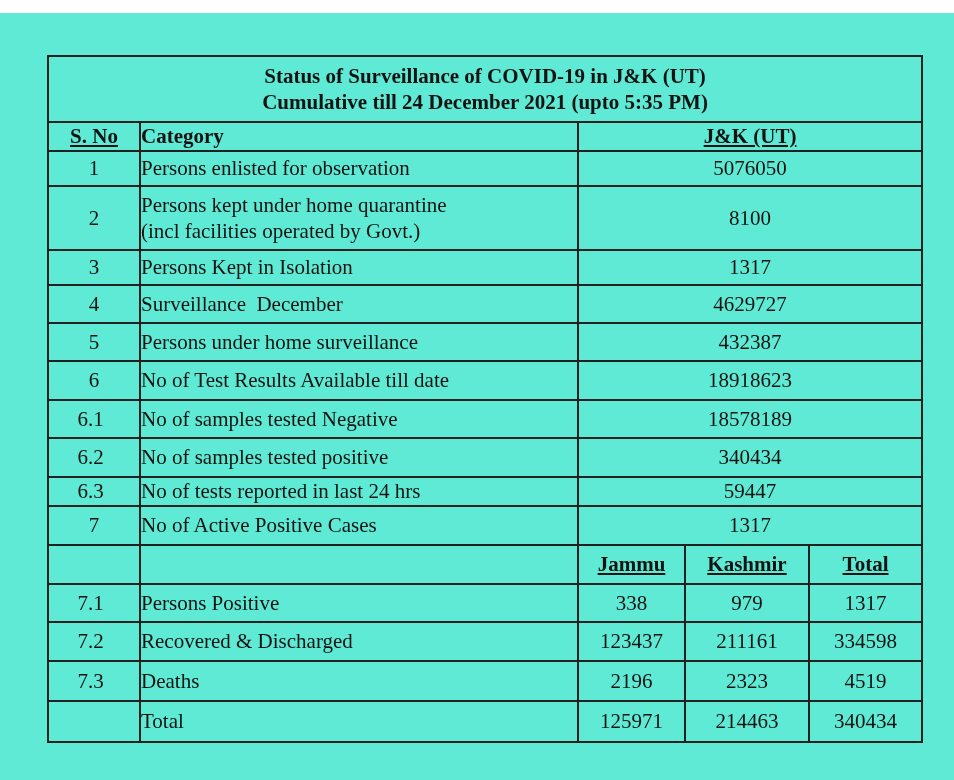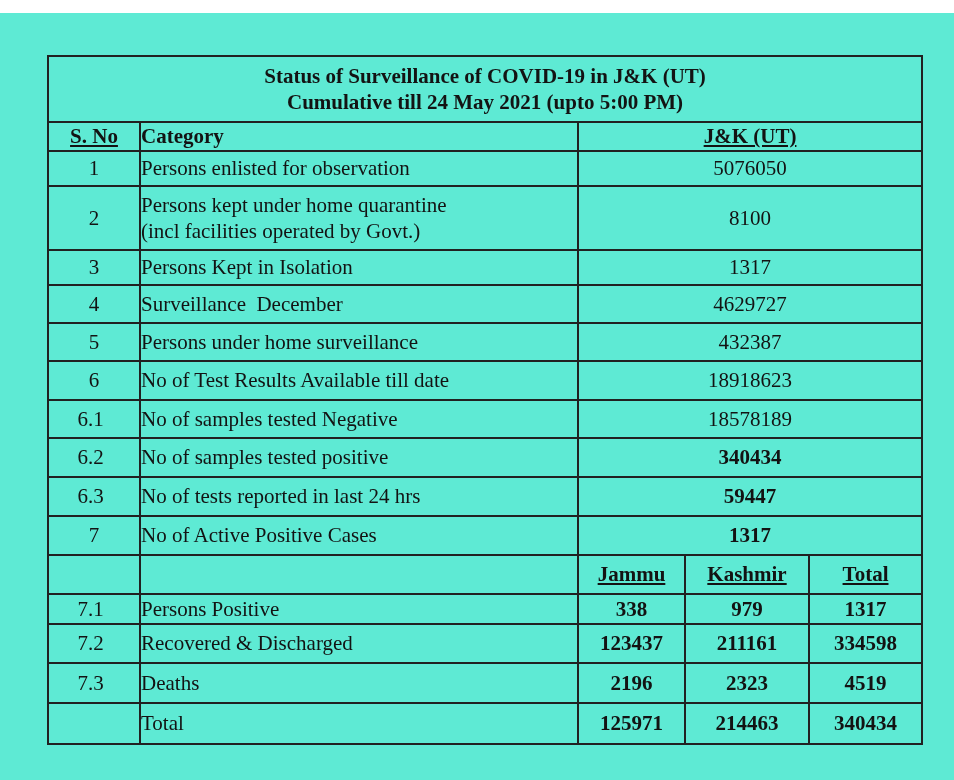--- a/index.html
+++ b/index.html
@@ -39,40 +39,40 @@
     font-size: 22px;
     line-height: 1.5;
   }
   .title-cell span { display: block; }
   .hdr { font-weight: bold; font-size: 22px; }
   .sno { text-align: center; }
   .sno.dec { text-align: center; padding-right: 7px; }
   .cat { padding-left: 10px; white-space: pre-wrap; }
   .val { text-align: center; }
   .ctr { text-align: center; text-decoration: underline; }
-  .b { font-weight: bold; }
+  .b { font-weight: normal; }
 </style>
 </head>
 <body>
 
 <div class="page">
   <table class="surv">
     <colgroup>
       <col style="width:92px">
       <col style="width:438px">
       <col style="width:107px">
       <col style="width:124px">
       <col style="width:113px">
     </colgroup>
 
     <tbody>
         <tr style="height:66px">
       <td class="title-cell" colspan="5">
         <span>Status of Surveillance of COVID-19 in J&amp;K (UT)</span>
-        <span>Cumulative till 24 May 2021 (upto 5:00 PM)</span>
+        <span>Cumulative till 24 December 2021 (upto 5:35 PM)</span>
       </td>
     </tr>
 
     <tr style="height:29px">
       <td class="hdr ctr">S. No</td>
       <td class="hdr cat">Category</td>
       <td class="hdr ctr" colspan="3">J&amp;K (UT)</td>
     </tr>
 
     <tr style="height:35px">
@@ -109,40 +109,40 @@
     <tr style="height:38px">
       <td class="sno dec">6.1</td>
       <td class="cat">No of samples tested Negative</td>
       <td class="val" colspan="3">18578189</td>
     </tr>
     <tr style="height:39px">
       <td class="sno dec">6.2</td>
       <td class="cat">No of samples tested positive</td>
       <td class="val b" colspan="3">340434</td>
     </tr>
-    <tr style="height:39px">
+    <tr style="height:29px">
       <td class="sno dec">6.3</td>
       <td class="cat">No of tests reported in last 24 hrs</td>
       <td class="val b" colspan="3">59447</td>
     </tr>
     <tr style="height:39px">
       <td class="sno">7</td>
       <td class="cat">No of Active Positive Cases</td>
       <td class="val b" colspan="3">1317</td>
     </tr>
 
     <tr style="height:39px">
       <td class="sno"></td>
       <td class="cat"></td>
       <td class="hdr ctr">Jammu</td>
       <td class="hdr ctr">Kashmir</td>
       <td class="hdr ctr">Total</td>
     </tr>
 
-    <tr style="height:30px">
+    <tr style="height:38px">
       <td class="sno dec">7.1</td>
       <td class="cat">Persons Positive</td>
       <td class="val b">338</td>
       <td class="val b">979</td>
       <td class="val b">1317</td>
     </tr>
     <tr style="height:39px">
       <td class="sno dec">7.2</td>
       <td class="cat">Recovered &amp; Discharged</td>
       <td class="val b">123437</td>

